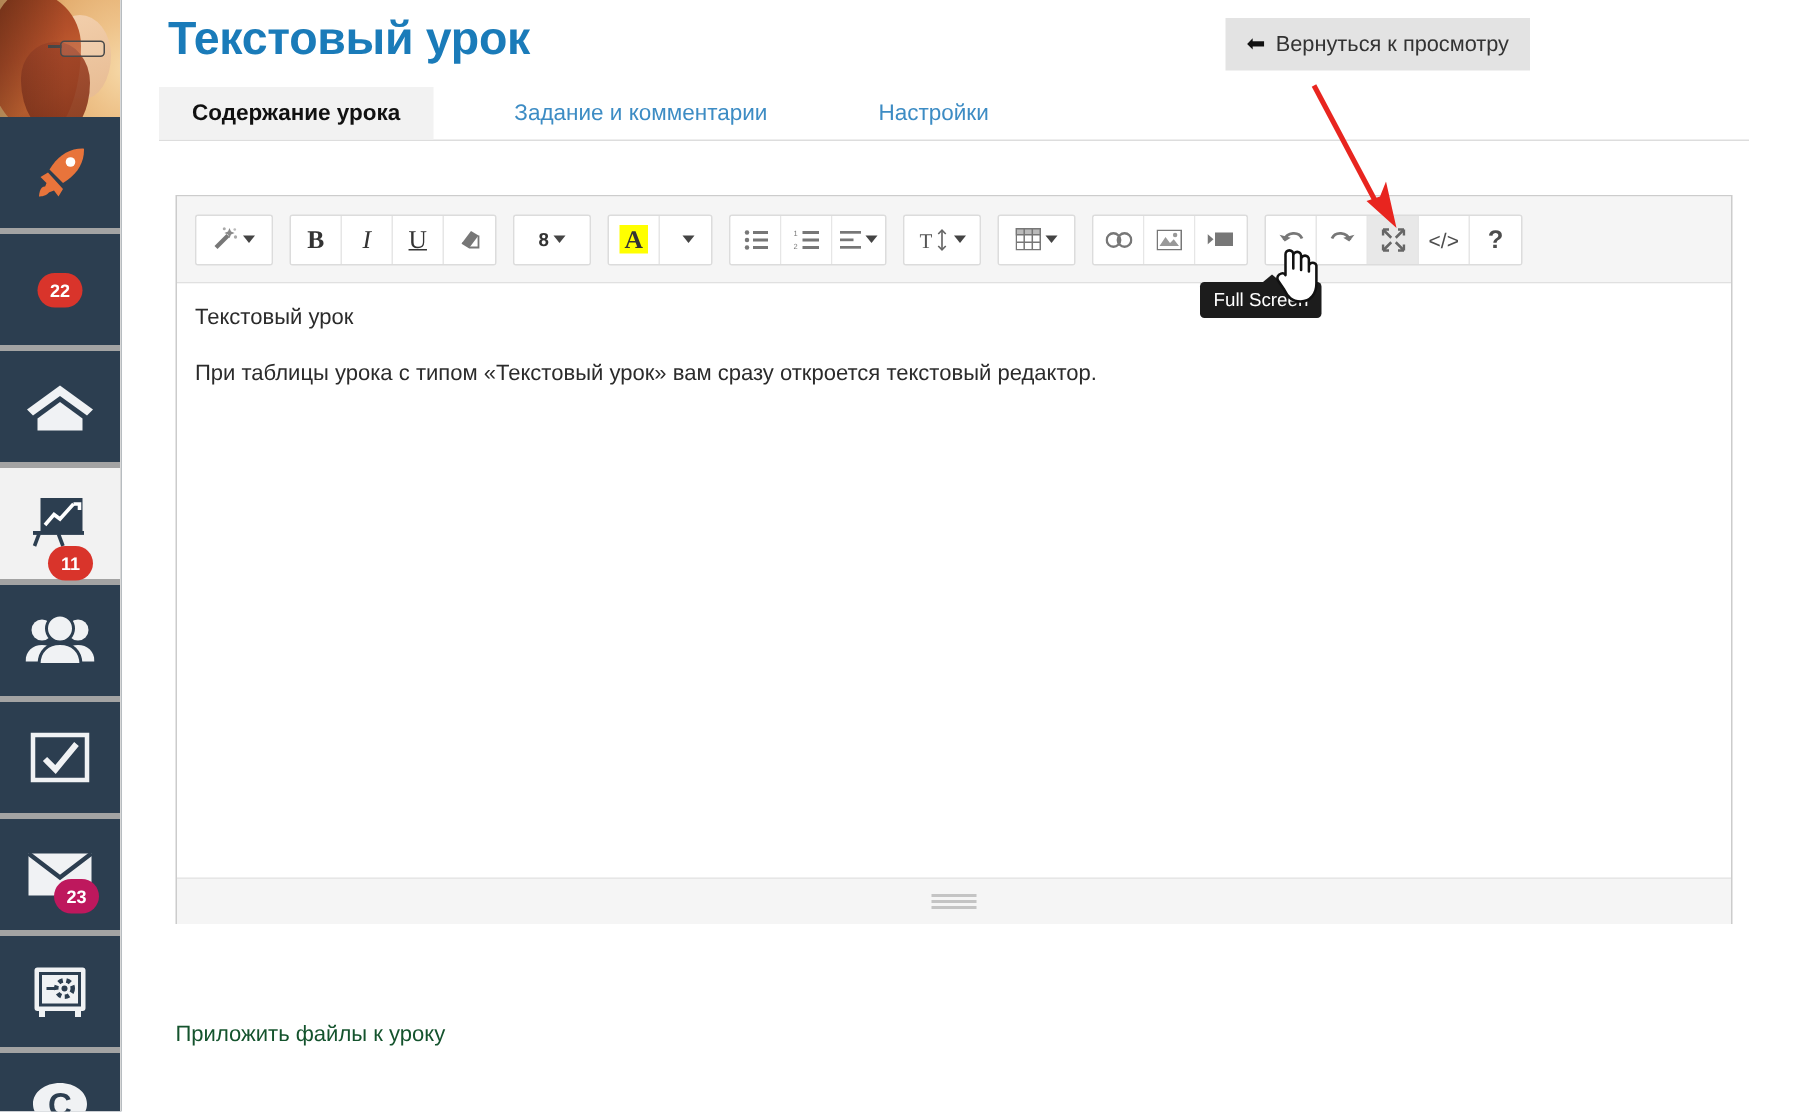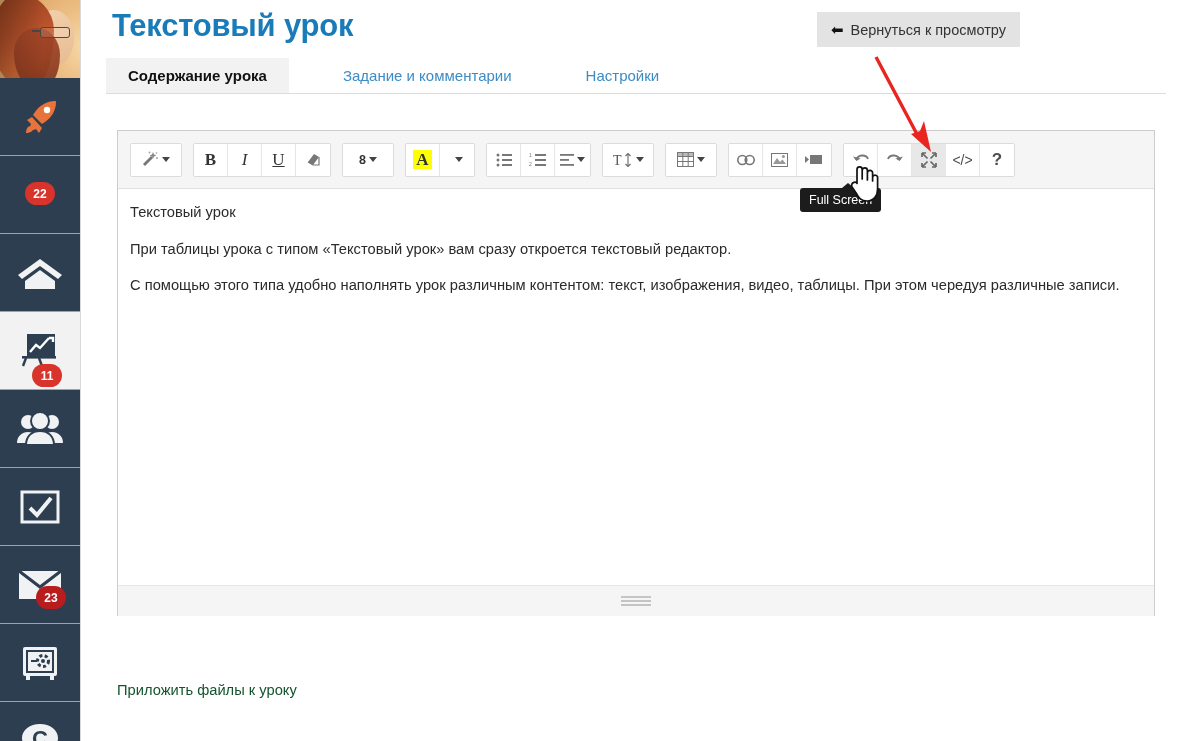--- a/index.html
+++ b/index.html
@@ -60,39 +60,39 @@
     width: 9px; height: 1.5px; background:#4a4a4a;
   }
   .photo-shade {
     position: absolute; inset: 0;
     background: linear-gradient(to right, rgba(0,0,0,.22) 0%, rgba(0,0,0,0) 55%);
   }
 
   .nav-item {
     position: relative;
     width: 80px; height: 78px;
-    border-bottom: 1px solid #a3a3a3;
+    border-bottom: 4px solid #a3a3a3;
     display: flex; align-items: center; justify-content: center;
     box-sizing: border-box;
     cursor: pointer;
   }
   .nav-item.active { background: #f2f2f2; }
   .nav-item svg { display: block; }
   .badge {
     position: absolute;
     min-width: 30px; height: 23px;
     border-radius: 12px;
     color: #ffffff;
     font-size: 12px; font-weight: bold;
     display: flex; align-items: center; justify-content: center;
     box-sizing: border-box; padding: 0 6px;
     font-family: "Liberation Sans", sans-serif;
   }
   .badge.red   { background: #d9342b; }
-  .badge.green { background: #b91c1c; }
+  .badge.green { background: #be185d; }
   .badge-center { left: 25px; top: 26px; }
   .badge-br     { left: 32px; top: 52px; }
   .badge-mail   { left: 36px; top: 40px; }
 
   
   .main { position: absolute; left: 80px; top: 0; width: 952px; height: 741px; }
 
   .page-title {
     position: absolute; left: 32px; top: 8px;
     font-size: 31px; font-weight: bold;
@@ -520,21 +520,20 @@
           </div>
           <div class="tbtn">
             <span class="qtxt">?</span>
           </div>
         </div>
       </div>
 
       <div class="edit-area">
         <p>Текстовый урок</p>
         <p>При таблицы урока с типом «Текстовый урок» вам сразу откроется текстовый редактор.</p>
-        <p>С помощью этого типа удобно наполнять урок различным контентом: текст, изображения, видео, таблицы. При этом чередуя различные записи.</p>
       </div>
 
       <div class="resize-bar">
         <div class="grip">
           <div></div>
             <div></div>
             <div></div>
         </div>
       </div>
     </div>

